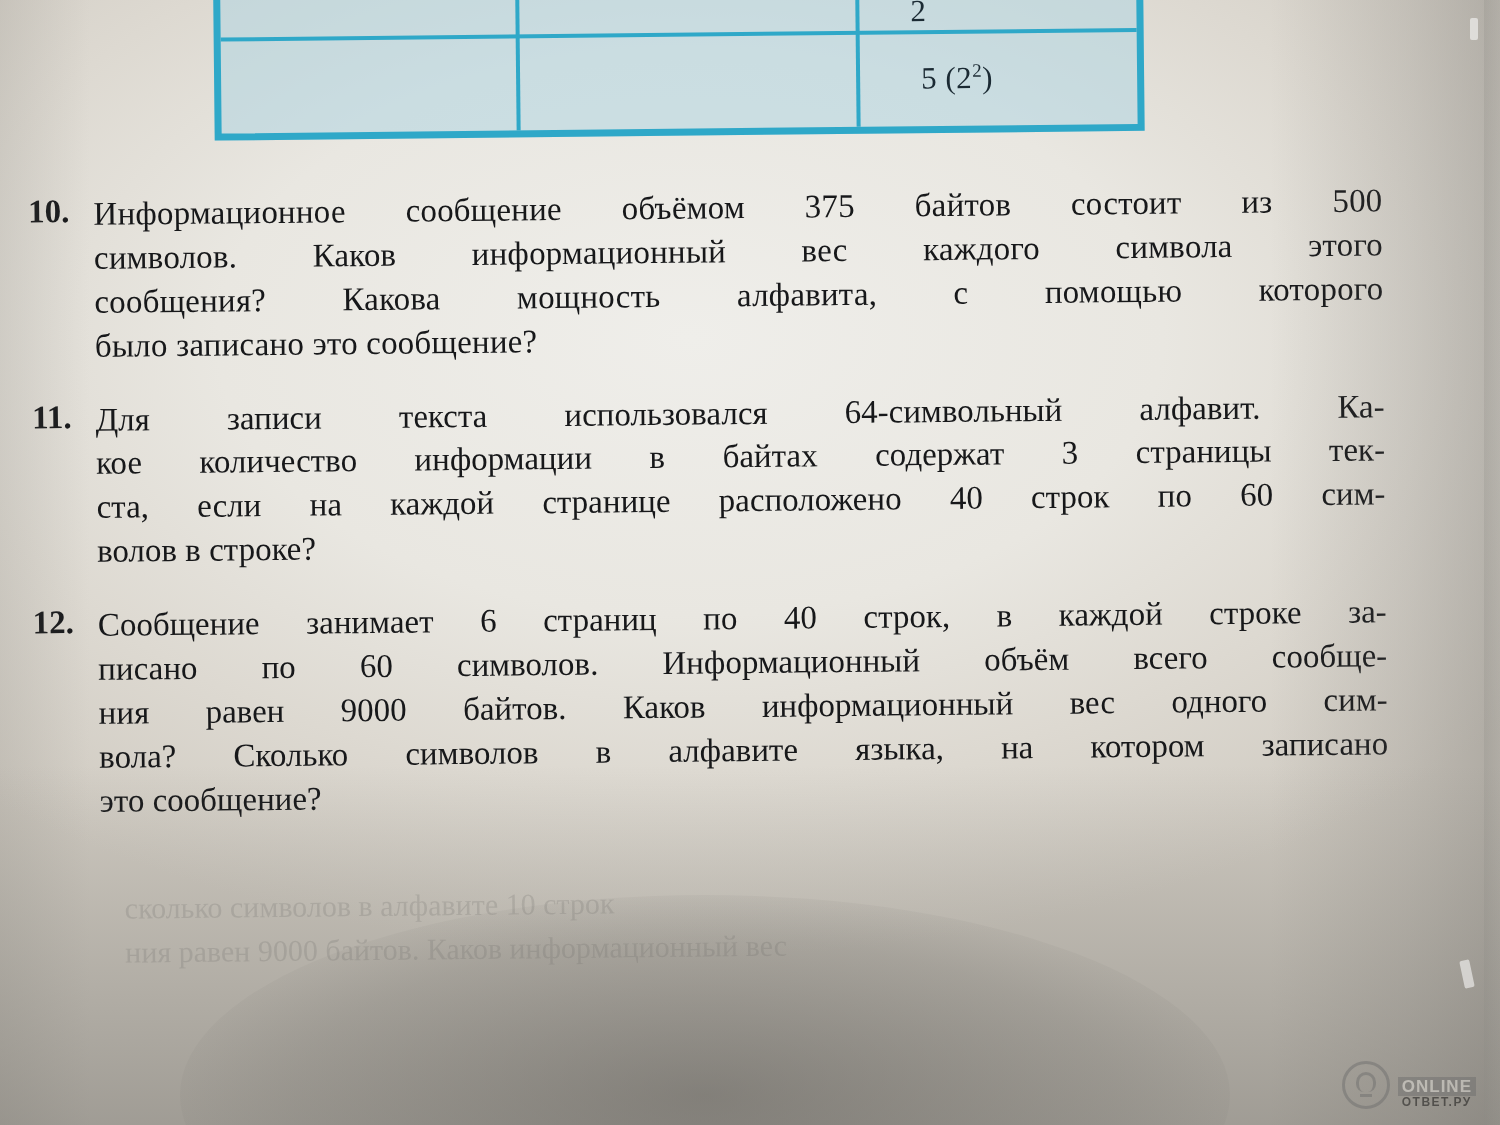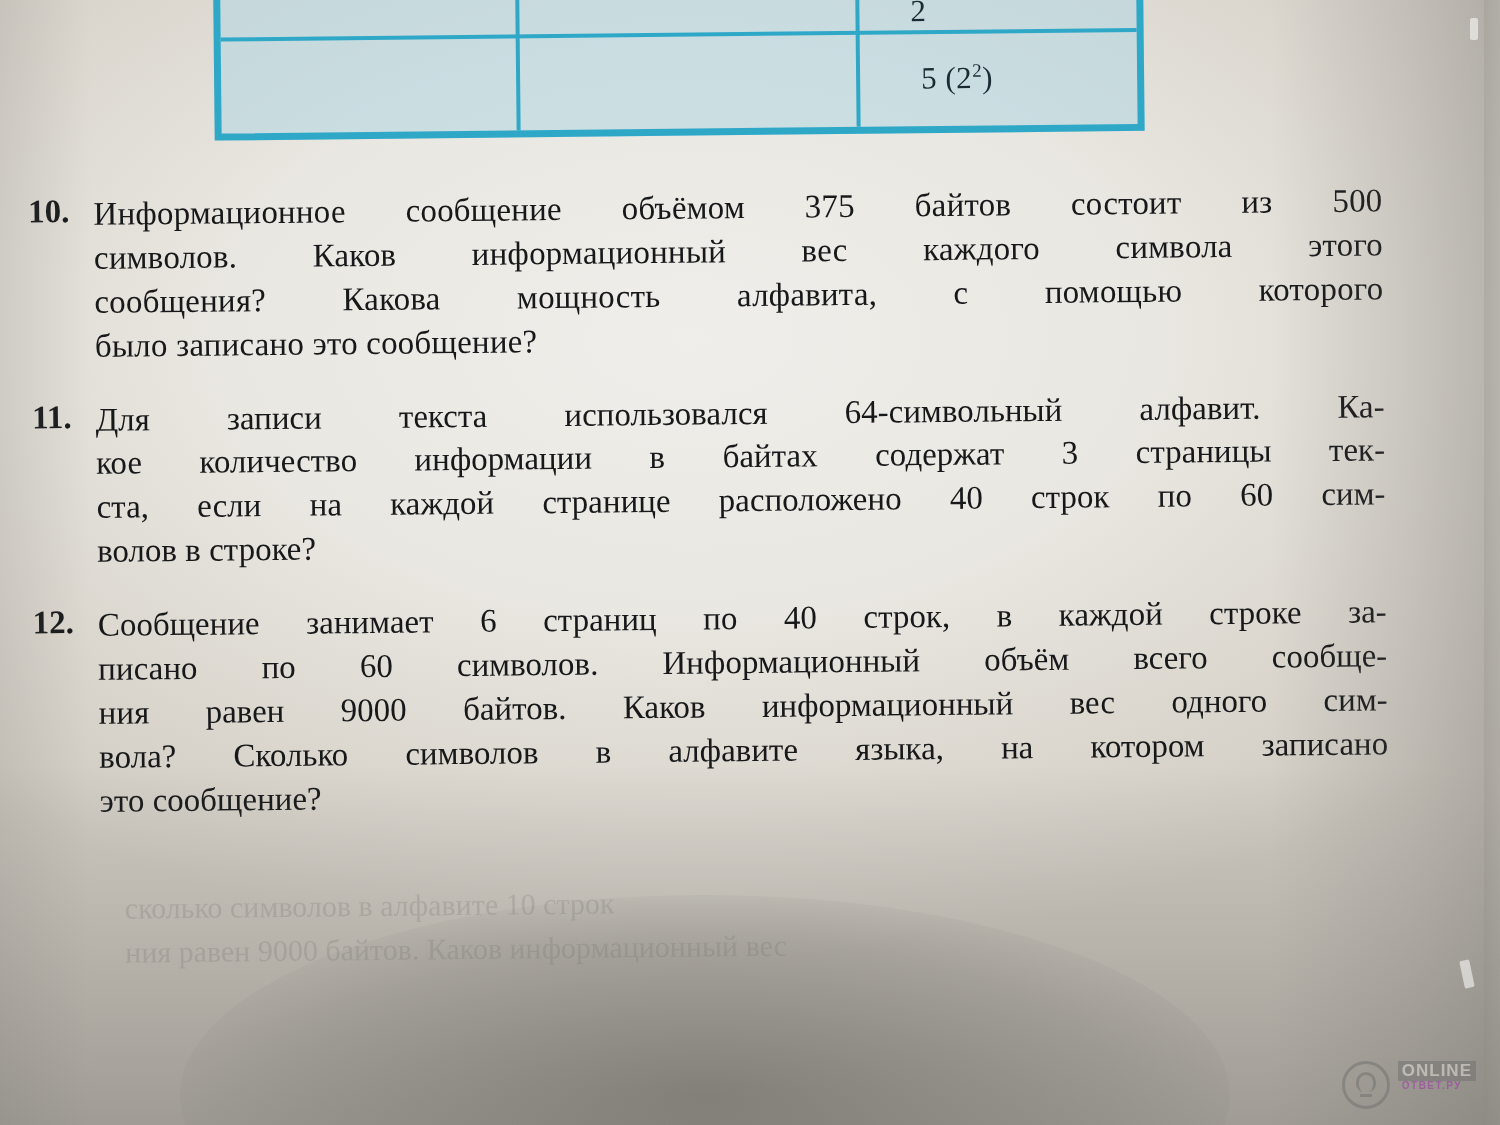--- a/index.html
+++ b/index.html
@@ -155,21 +155,21 @@
     pointer-events: none;
   }
   .ghost div { white-space: nowrap; }
 
   
   .watermark {
     position: absolute;
     right: 24px;
     bottom: 16px;
     display: flex;
-    align-items: flex-start;
+    align-items: flex-end;
     gap: 8px;
     opacity: 0.45;
   }
   .wm-bulb {
     width: 42px; height: 42px;
     border: 3px solid #6b6b6b;
     border-radius: 50%;
     position: relative;
   }
   .wm-bulb::before {
@@ -194,23 +194,23 @@
   .wm-line1 {
     background: #6b6b6b;
     color: #e9e7e1;
     font-family: "Liberation Sans", sans-serif;
     font-size: 17px;
     font-weight: bold;
     letter-spacing: 1px;
     padding: 1px 4px;
   }
   .wm-line2 {
-    color: #a21caf;
+    color: #000000;
     font-family: "Liberation Sans", sans-serif;
-    font-size: 10px;
+    font-size: 12px;
     font-weight: bold;
     letter-spacing: 1.5px;
     padding: 0 4px;
   }
   
   .speck {
     position: absolute;
     background: rgba(255,255,255,0.55);
     border-radius: 2px;
   }

